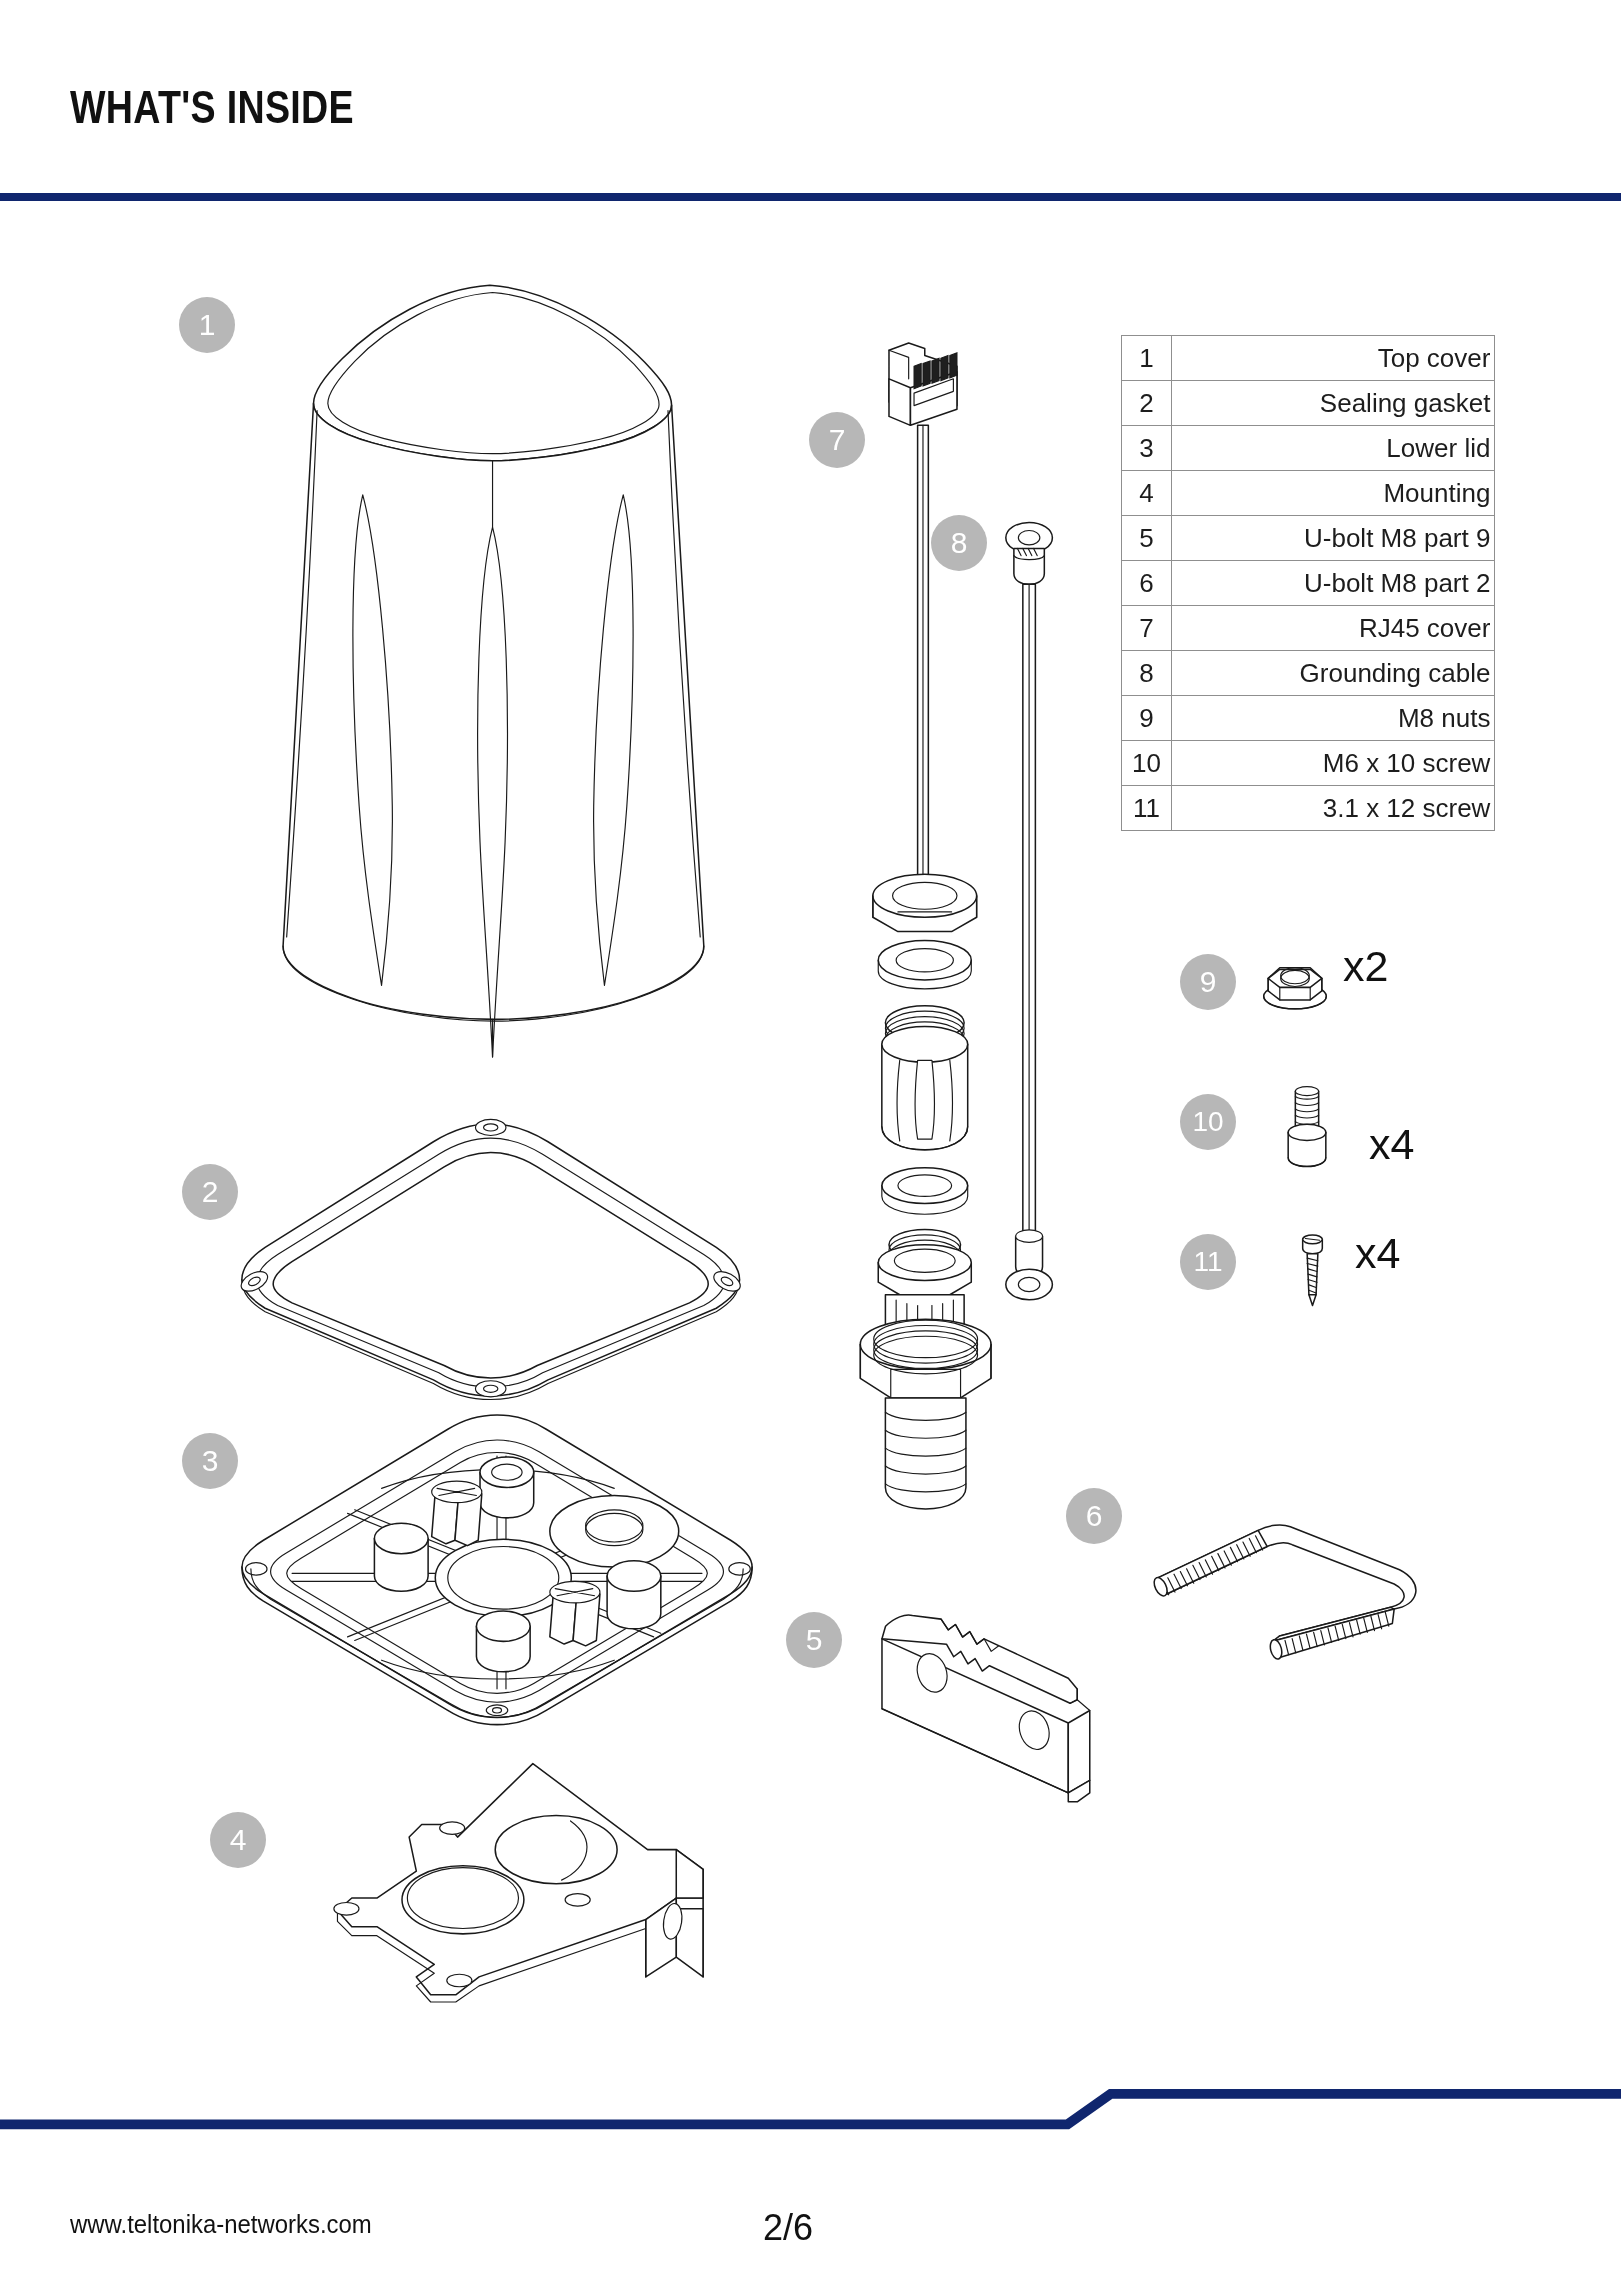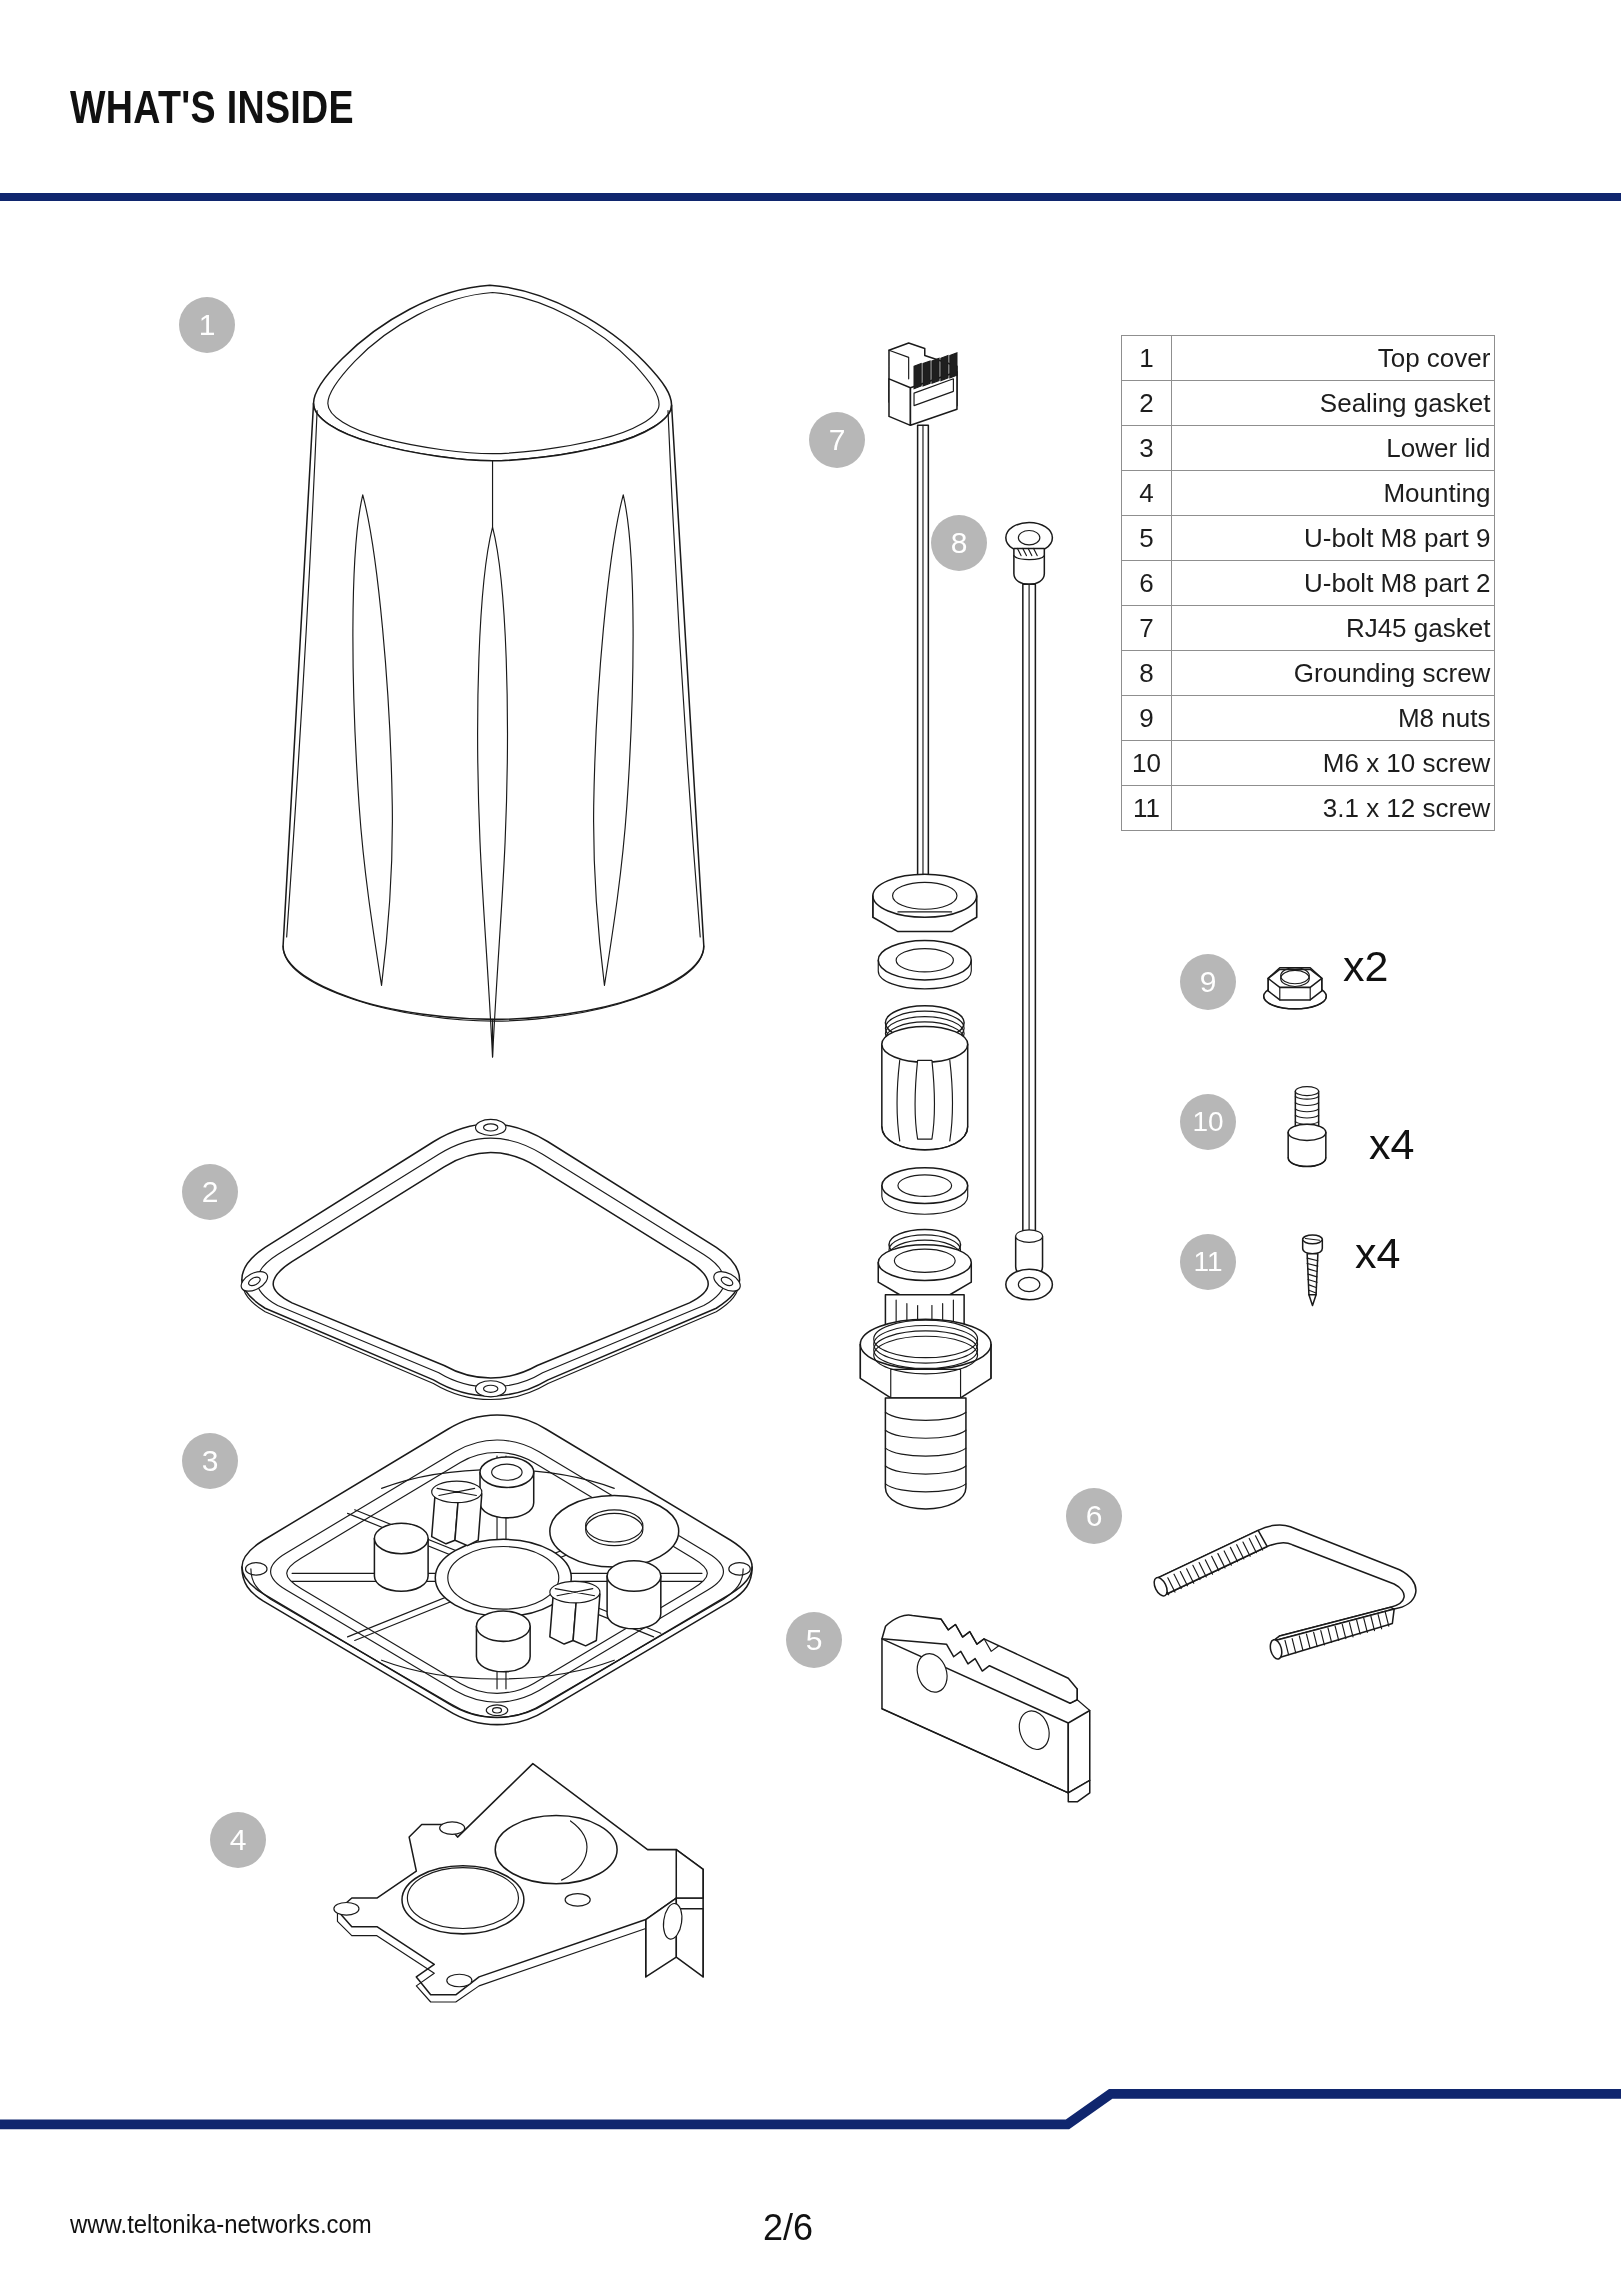--- a/index.html
+++ b/index.html
@@ -568,25 +568,25 @@
       <tr>
         <td class="num">5</td>
         <td class="label">U-bolt M8 part 9</td>
       </tr>
       <tr>
         <td class="num">6</td>
         <td class="label">U-bolt M8 part 2</td>
       </tr>
       <tr>
         <td class="num">7</td>
-        <td class="label">RJ45 gasket</td>
+        <td class="label">RJ45 cover</td>
       </tr>
       <tr>
         <td class="num">8</td>
-        <td class="label">Grounding screw</td>
+        <td class="label">Grounding cable</td>
       </tr>
       <tr>
         <td class="num">9</td>
         <td class="label">M8 nuts</td>
       </tr>
       <tr>
         <td class="num">10</td>
         <td class="label">M6 x 10 screw</td>
       </tr>
       <tr>

